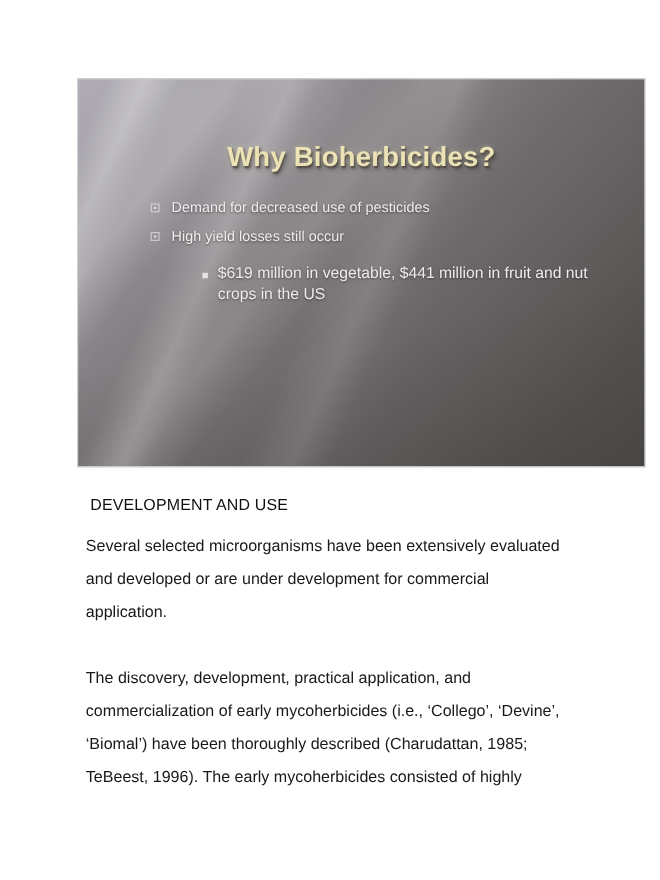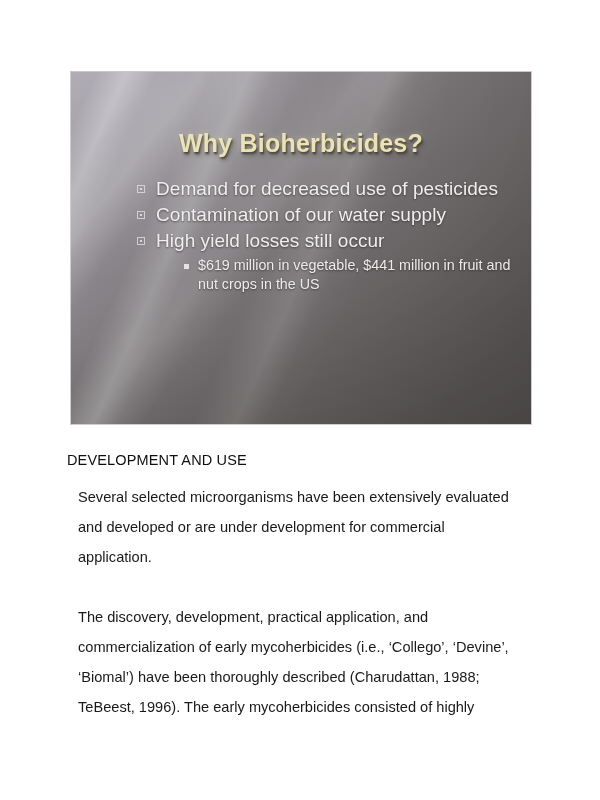--- a/index.html
+++ b/index.html
@@ -21,21 +21,21 @@
     width: 600px;
     height: 800px;
     background: #ffffff;
   }
 
   
   .slide-figure {
     position: absolute;
     left: 70px;
     top: 71px;
-    width: 462px;
+    width: 517px;
     height: 354px;
     overflow: hidden;
     box-sizing: border-box;
     border: 1px solid #cfcdd0;
     border-top-color: #c8c6ca;
     background:
       linear-gradient(135deg,
         #a9a4ad 0%,
         #9c98a1 10%,
         #8e8a90 22%,
@@ -144,32 +144,32 @@
     content: "";
     position: absolute;
     left: 2px;
     top: 2px;
     width: 2px;
     height: 2px;
     background: #e2e0e1;
   }
 
   .bullet-text {
-    font-size: 19px;
+    font-size: 13px;
     line-height: 23px;
     color: #f0eeee;
     text-shadow: 0 1px 2px rgba(25,22,22,0.55);
     letter-spacing: 0.05px;
   }
 
   .sub-row {
     display: flex;
     align-items: flex-start;
     margin-left: 47px;
-    margin-top: 4px;
+    margin-top: 14px;
   }
   .sub-glyph {
     flex: 0 0 auto;
     width: 5px;
     height: 5px;
     margin-top: 8px;
     margin-right: 9px;
     background: #e4e2e2;
   }
   .sub-text {
@@ -186,21 +186,21 @@
     top: 450px;
     width: 466px;
     color: #19191a;
   }
 
   .doc-heading {
     font-size: 14.5px;
     line-height: 20px;
     letter-spacing: 0.15px;
     color: #101011;
-    margin: 0 0 11px 1px;
+    margin: 0 0 11px 16px;
   }
 
   .doc-para {
     font-size: 14.6px;
     line-height: 30px;
     margin: 12px;
     color: #19191a;
   }
 
   .doc-para + .doc-para {
@@ -223,40 +223,36 @@
 
       <div class="bullets">
 
         <div class="bullet-row">
           <span class="bullet-glyph"></span>
           <span class="bullet-text">Demand for decreased use of pesticides</span>
         </div>
 
 
 
-        <div class="bullet-row">
-          <span class="bullet-glyph"></span>
-          <span class="bullet-text">Contamination of our water supply</span>
-        </div>
 
         <div class="bullet-row">
           <span class="bullet-glyph"></span>
           <span class="bullet-text">High yield losses still occur</span>
         </div>
 
         <div class="sub-row">
           <span class="sub-glyph"></span>
           <span class="sub-text">$619 million in vegetable, $441 million in fruit and nut crops in the US</span>
         </div>
 
       </div>
     </div>
   </div>
 
   <div class="doc-body">
     <div class="doc-heading">DEVELOPMENT AND USE</div>
 
     <p class="doc-para">Several selected microorganisms have been extensively evaluated and developed or are under development for commercial application.</p>
 
-    <p class="doc-para">The discovery, development, practical application, and commercialization of early mycoherbicides (i.e., ‘Collego’, ‘Devine’, ‘Biomal’) have been thoroughly described (Charudattan, 1988; TeBeest, 1996). The early mycoherbicides consisted of highly</p>
+    <p class="doc-para">The discovery, development, practical application, and commercialization of early mycoherbicides (i.e., ‘Collego’, ‘Devine’, ‘Biomal’) have been thoroughly described (Charudattan, 1985; TeBeest, 1996). The early mycoherbicides consisted of highly</p>
   </div>
 
 </div>
 
 </body></html>

